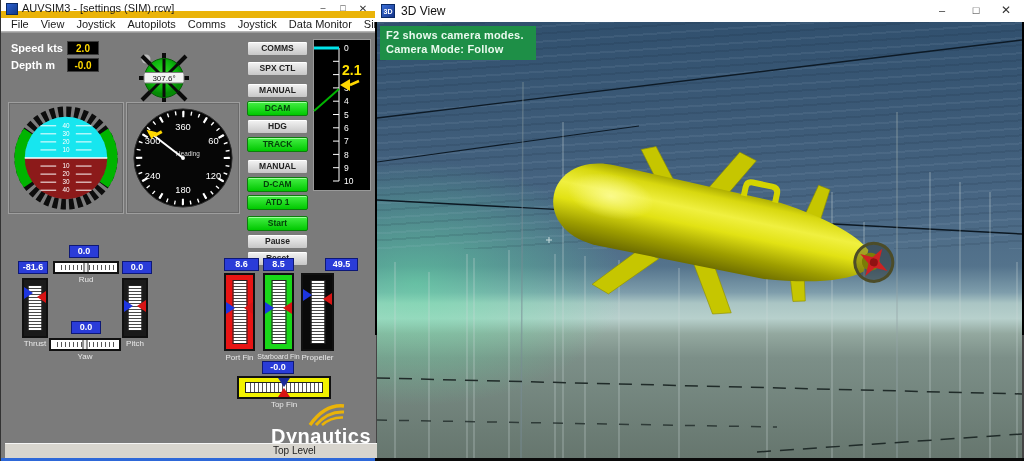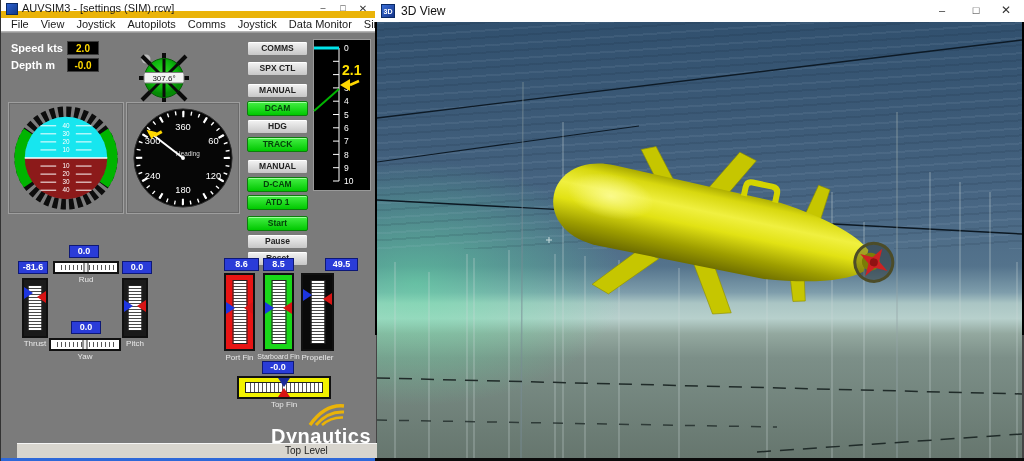--- a/index.html
+++ b/index.html
@@ -26,21 +26,21 @@
   .vgauge{position:absolute;border:2px solid #101010;}
   .vgauge .track{position:absolute;left:50%;top:5px;bottom:5px;width:15px;transform:translateX(-50%);background:repeating-linear-gradient(#ffffff 0px,#ffffff 2px,#4a4a4a 2px,#4a4a4a 3px);border:1px solid #222;}
   .arrR{position:absolute;left:0;width:0;height:0;border:6px solid transparent;border-left:9px solid #1d35e0;transform:translateY(-50%);}
   .arrL{position:absolute;right:0;width:0;height:0;border:6px solid transparent;border-right:9px solid #d81414;transform:translateY(-50%);}
   
   .hslider{position:absolute;background:#fff;border:2px solid #111;}
   .hslider .hticks{position:absolute;left:3px;right:3px;top:2px;bottom:2px;background:repeating-linear-gradient(to right,#fff 0,#fff 3px,#555 3px,#555 4px);}
   .hslider .thumb{position:absolute;left:50%;top:0;bottom:0;width:5px;transform:translateX(-50%);background:#efefef;border-left:1px solid #333;border-right:1px solid #333;}
   .arrD{position:absolute;top:0;left:50%;width:0;height:0;border:6px solid transparent;border-top:9px solid #1a2a9a;transform:translateX(-50%);}
   .arrU{position:absolute;bottom:0;left:50%;width:0;height:0;border:6px solid transparent;border-bottom:9px solid #d81414;transform:translateX(-50%);}
-  .statusbar{left:16px;top:443px;width:375px;height:15px;background:#d8d5ce;border-top:1px solid #f5f5f5;font-size:10px;color:#222;}
+  .statusbar{left:4px;top:443px;width:375px;height:15px;background:#d8d5ce;border-top:1px solid #f5f5f5;font-size:10px;color:#222;}
   .bluestrip{left:0;top:458px;width:375px;height:3px;background:#2e68d8;}
   
   #rwin{left:375px;top:0;width:649px;height:335px;background:#000;}
   #rtitle{left:0;top:0;width:649px;height:22px;background:#fff;}
   #rtitle .ttext{position:absolute;left:26px;top:4px;font-size:12px;color:#111;}
   #viewport{left:2px;top:22px;width:645px;height:436px;overflow:hidden;
     background:
       radial-gradient(290px 170px at 6% 60%, rgba(96,232,166,0.55), rgba(96,232,166,0.2) 48%, rgba(96,232,166,0) 72%),
       linear-gradient(to bottom,#31506e 0%,#3c5a77 22%,#486683 42%,#54738c 56%,#7e9dab 62%,#aac5c4 64.5%,#b7d0cc 68%,#93a89f 71.5%,#7c8f88 77%,#66766e 100%);}
   #viewport .waves{position:absolute;left:0;top:0;right:0;height:52%;background:repeating-linear-gradient(176deg,rgba(195,215,235,0.08) 0 2px,transparent 2px 7px,rgba(8,22,38,0.10) 7px 9px,transparent 9px 15px);}
@@ -362,17 +362,21 @@
             <circle cx="329" cy="0" r="19" fill="rgba(28,28,18,0.35)" stroke="#4c4c28" stroke-width="3"></circle>
             <g transform="rotate(20 329 0)" fill="#cc2222">
               <path d="M329,-16 L334,0 L329,16 L324,0 Z"></path>
               <path d="M313,0 L329,-5 L345,0 L329,5 Z"></path>
             </g>
             <circle cx="329" cy="0" r="4" fill="#8f1212"></circle>
           </g>
         </g>
       </svg>
 
+      <div id="overlaybox">
+        <div>F2 shows camera modes.</div>
+        <div>Camera Mode: Follow</div>
+      </div>
     </div>
     <div class="blackstrip abs"></div>
   </div>
 
 </div>
 
 </body></html>

